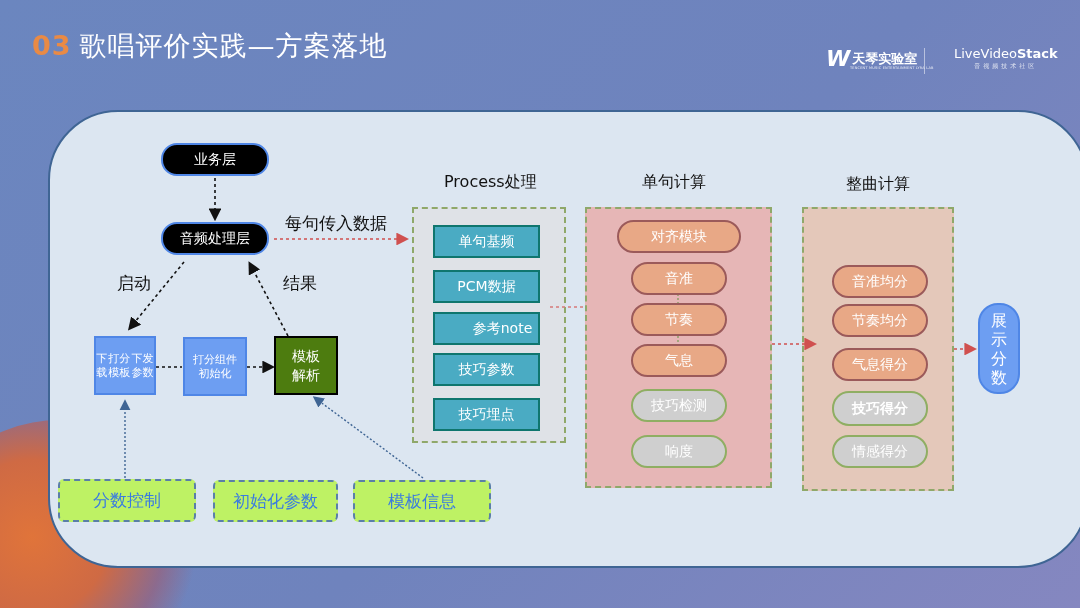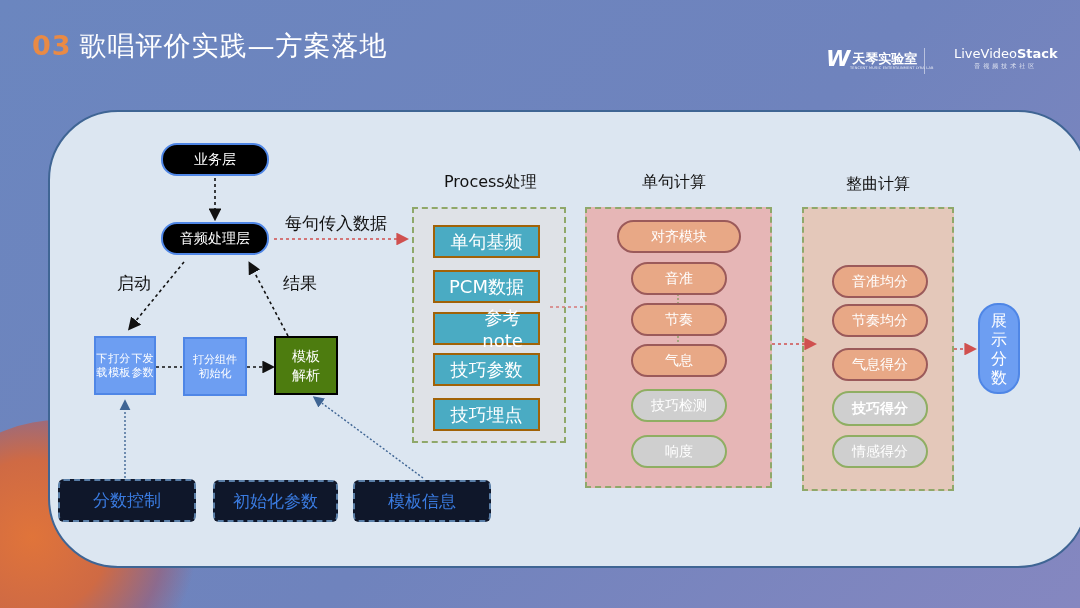--- a/index.html
+++ b/index.html
@@ -30,25 +30,25 @@
 
   .panel {
     position:absolute; left:48px; top:110px; width:1040px; height:458px;
     background:#dce6f1; border:2px solid #3f6594; border-radius:70px;
     box-sizing:border-box;
   }
   .node { position:absolute; display:flex; align-items:center; justify-content:center; text-align:center; box-sizing:border-box; }
   .pill-blue { background:#000000; border:2px solid #4f86e6; border-radius:16px; color:#fff; font-size:14px; }
   .sq-blue { background:#6d9ef2; border:2px solid #4f86e6; color:#fff; font-size:11px; line-height:14px; }
   .sq-pink { background:#4d7c0f; border:2px solid #000000; color:#fff; font-size:14px; line-height:19px; }
-  .dashed-box { background:#0f172a; border:2px dashed #5a7fa8; border-radius:6px; color:#3a7be0; font-size:17px; }
+  .dashed-box { background:#bef264; border:2px dashed #5a7fa8; border-radius:6px; color:#3a7be0; font-size:17px; }
   .label { position:absolute; color:#111; font-size:17px; white-space:nowrap; }
   .col-title { position:absolute; color:#111; font-size:16px; white-space:nowrap; }
   .group { position:absolute; border:2px dashed #8fa86a; box-sizing:border-box; }
-  .teal { background:#4aabc3; border:2px solid #a16207; color:#fff; font-size:18px; }
+  .teal { background:#4aabc3; border:2px solid #0f766e; color:#fff; font-size:14px; }
   .orange-pill { background:#e8a886; border:2px solid #9b5a5a; border-radius:17px; color:#fff; font-size:14px; }
   .gray-pill { background:#cfcfcf; border:2px solid #8fae63; border-radius:17px; color:#fff; font-size:14px; }
   .show { background:#6d9ef2; border:2px solid #4f86e6; border-radius:20px; color:#fff; font-size:16px; line-height:19px; }
   svg.lines { position:absolute; left:0; top:0; width:1080px; height:608px; pointer-events:none; }
 </style>
 </head>
 <body>
 
 <div class="blob"></div>
 

